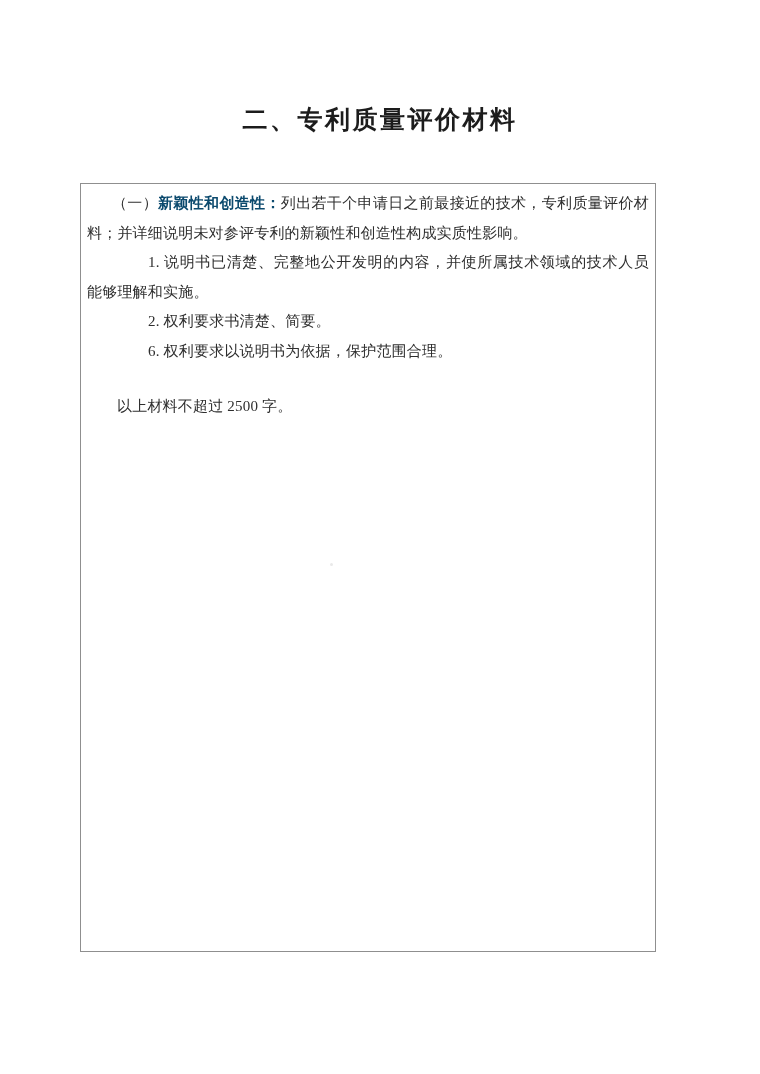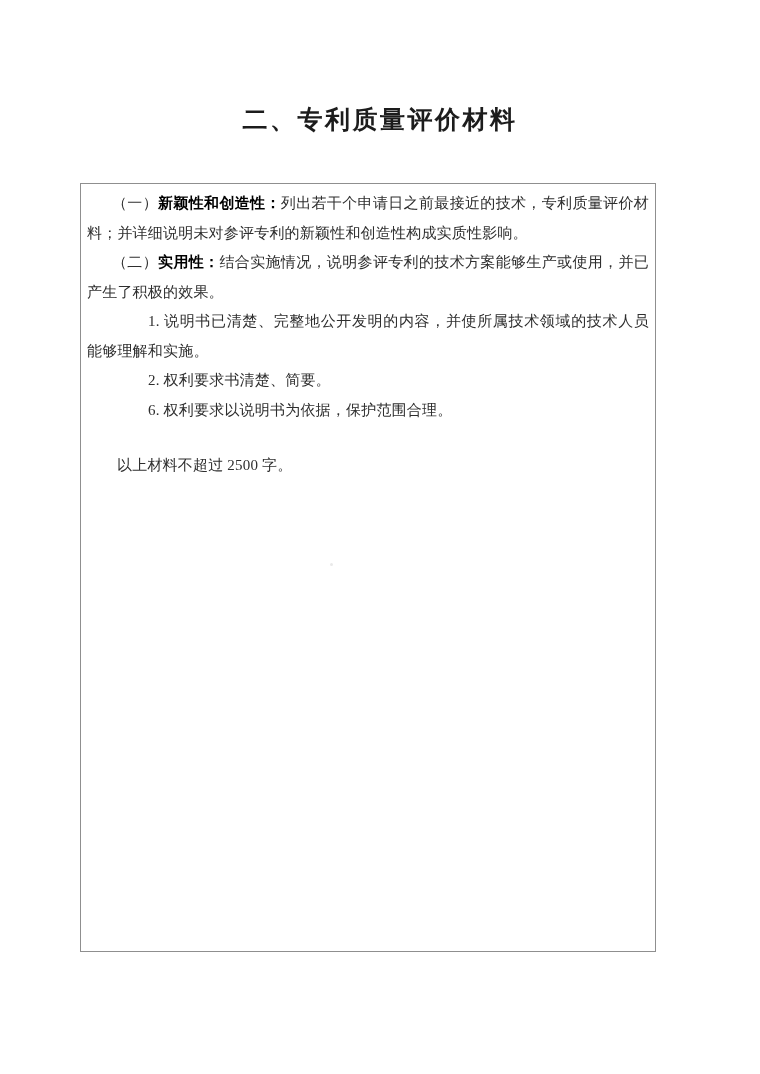--- a/index.html
+++ b/index.html
@@ -45,21 +45,21 @@
     line-height: 29.5px;
     letter-spacing: 0.2px;
     text-align: justify;
     color: #2e2e2e;
   }
   .para { text-indent: 25px; }
   .item { text-indent: 61px; }
   .note { text-indent: 30px; margin-top: 26px; }
   .para .lbl {
     font-weight: bold;
-    color: #000000;
+    color: #0c4a6e;
   }
   .scan-speck {
     position: absolute;
     left: 330px;
     top: 563px;
     width: 3px;
     height: 3px;
     background: #e9e9e9;
     border-radius: 50%;
   }
@@ -68,21 +68,20 @@
 <body>
 
 <div class="page">
 
   <h1 class="doc-title">二、专利质量评价材料</h1>
 
   <div class="content-box">
 
     <p class="para"><span>（一）</span><span class="lbl">新颖性和创造性：</span><span>列出若干个申请日之前最接近的技术，专利质量评价材料；并详细说明未对参评专利的新颖性和创造性构成实质性影响。</span></p>
 
-    <p class="para"><span>（二）</span><span class="lbl">实用性：</span><span>结合实施情况，说明参评专利的技术方案能够生产或使用，并已产生了积极的效果。</span></p>
 
 
     <p class="item">1. 说明书已清楚、完整地公开发明的内容，并使所属技术领域的技术人员能够理解和实施。</p>
 
     <p class="item">2. 权利要求书清楚、简要。</p>
 
     <p class="item">6. 权利要求以说明书为依据，保护范围合理。</p>
 
     <p class="note">以上材料不超过 2500 字。</p>
 

